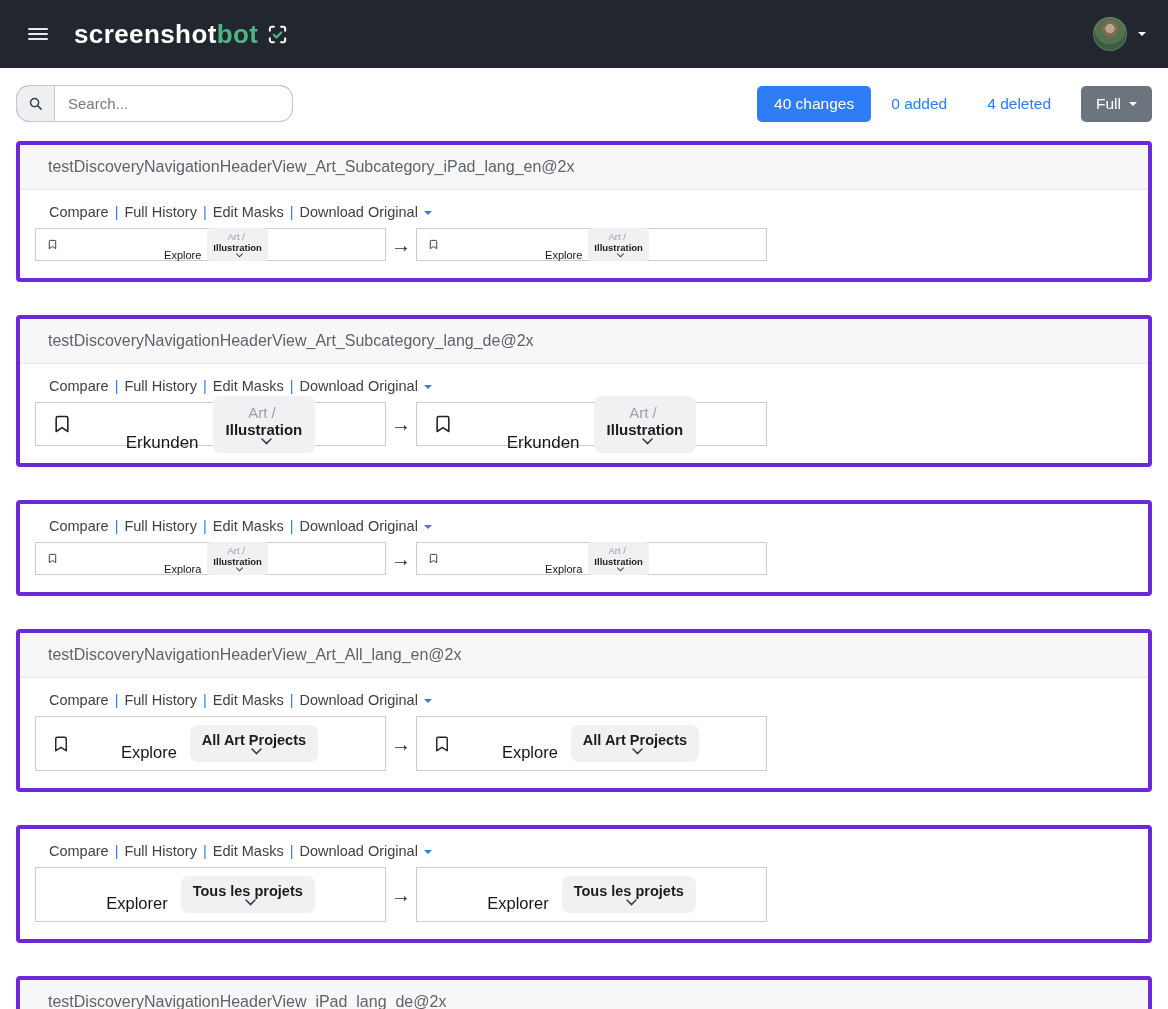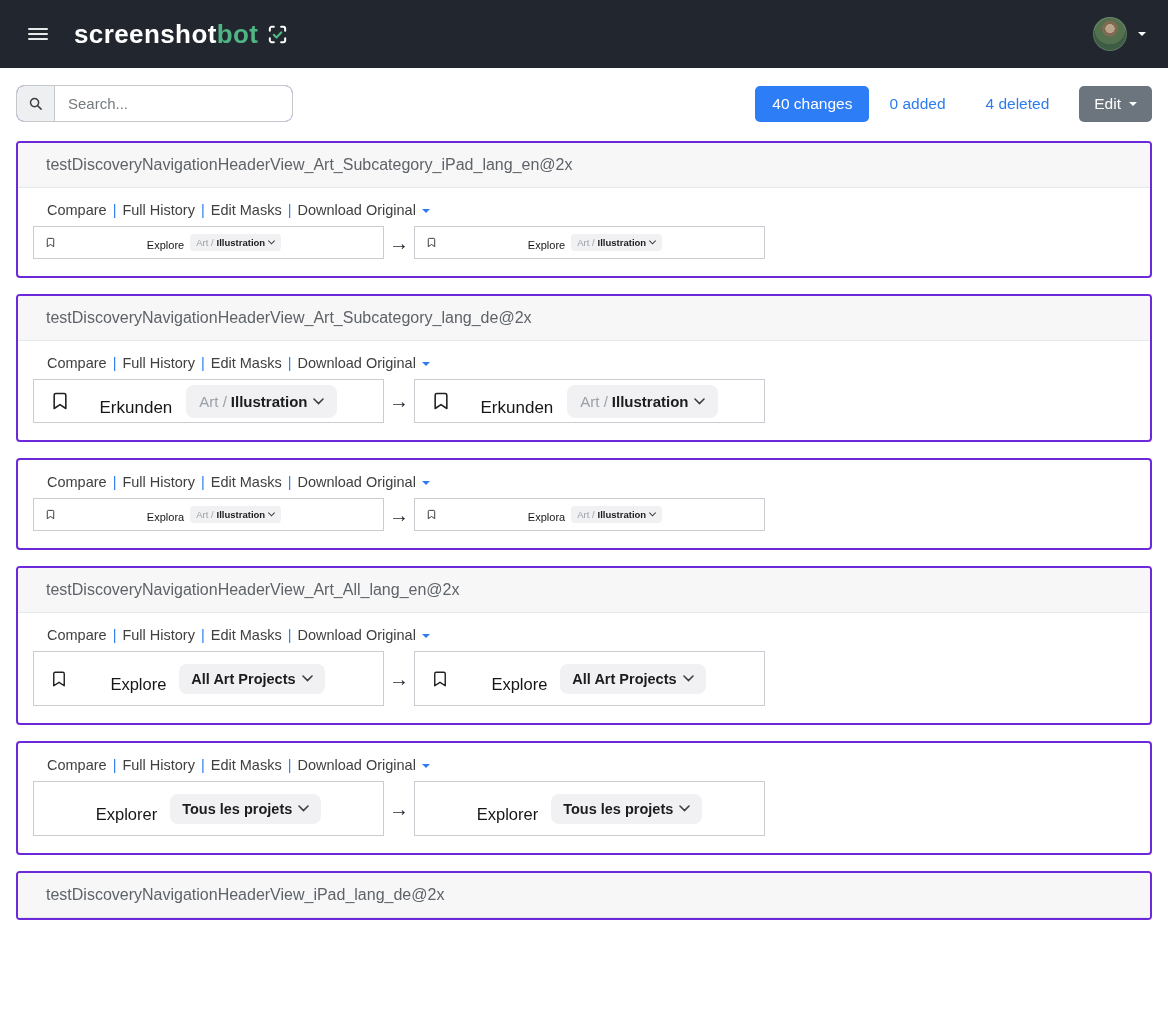--- a/index.html
+++ b/index.html
@@ -17,54 +17,54 @@
   .nav-right { margin-left:auto; display:flex; align-items:center; gap:11px; cursor:pointer; padding-right:4px; }
   .avatar { width:34px; height:34px; border-radius:50%;
     background: radial-gradient(circle at 50% 34%, #b9a48c 0 16%, #7d6a50 17% 28%, #53714f 29% 55%, #3d5c44 56% 100%);
     box-shadow: inset 0 0 0 1px rgba(255,255,255,.15); }
   .nav-caret { width:0; height:0; border-left:4px solid transparent; border-right:4px solid transparent;
     border-top:4px solid #fff; }
 
   
   .toolbar { display:flex; align-items:center; padding:17px 16px 0 16px; }
   .search-group { display:flex; width:277px; height:37px; border:1px solid #c5c9cc;
-    border-radius:8px; overflow:hidden; background:#6d28d9; }
+    border-radius:13px; overflow:hidden; background:#6d28d9; }
   .search-addon { width:38px; background:#edeff1; border-right:1px solid #c5c9cc;
     display:flex; align-items:center; justify-content:center; }
   .search-input { flex:1; border:none; outline:none; padding:0 13px; font-size:15px; color:#333;
     font-family:inherit; }
   .search-input::placeholder { color:#757a7e; }
   .toolbar-right { margin-left:auto; display:flex; align-items:center; }
   .btn { border:none; border-radius:5px; font-family:inherit; font-size:15.5px; cursor:pointer;
     display:inline-flex; align-items:center; }
   .btn-changes { background:#2d7df6; color:#fff; padding:9px 17px; }
   .link-count { color:#2c7cf0; font-size:15.5px; text-decoration:none; margin:0 20px; cursor:pointer; }
   .btn-more { background:#6c757d; color:#fff; padding:9px 15px; gap:8px; margin-left:10px; }
   .more-caret { width:0; height:0; border-left:4px solid transparent; border-right:4px solid transparent;
     border-top:4px solid #fff; }
 
   
   .cards { padding:19px 16px 0 16px; }
-  .card { border:2px solid #6d28d9; border-radius:4px; background:#fff; margin-bottom:16px; overflow:hidden; }
+  .card { border:4px solid #6d28d9; border-radius:4px; background:#fff; margin-bottom:33px; overflow:hidden; }
   .card-header { background:#f7f7f8; border-bottom:1px solid #e7e8ea; padding:13px 28px; }
   .card-title { font-size:16px; color:#5e6368; }
   .card-body { padding:12px 15px 17px 15px; }
   .card-links { margin:2px 0 8px 14px; font-size:14.5px; }
   .card-link { color:#404040; text-decoration:none; cursor:pointer; }
   .link-sep { color:#2c7cf0; margin:0 6px; }
   .dl-caret { display:inline-block; width:0; height:0; margin-left:6px; vertical-align:2px;
     border-left:4px solid transparent; border-right:4px solid transparent; border-top:4px solid #2c7cf0; }
 
   .compare-row { display:flex; align-items:center; }
   .arrow { font-size:20px; color:#26282b; margin:0 5px; line-height:1; }
   .thumb { width:351px; background:#fff; border:1px solid #c9ccd0; display:flex; align-items:center; cursor:pointer; }
   .thumb-center { flex:1; display:flex; align-items:flex-end; justify-content:center; }
   .bookmark-icon { display:inline-flex; color:#222; }
   .thumb-label { color:#151618; }
-  .pill { background:#f1f1f3; display:inline-flex; align-items:center; }
+  .pill { background:#f1f1f3; display:inline-flex; align-items:center;flex-direction:column; }
   .pill-prefix { color:#9aa0a6; margin-right:4px; }
   .pill-main { color:#1b1c1e; font-weight:700; }
   .chevron { display:inline-flex; color:#3c3f43; }
 
   
   .t-small { height:33px; padding:0 11px; }
   .t-small .thumb-label { font-size:11px; font-weight:500; }
   .t-small .thumb-center { gap:6px; }
   .t-small .pill { font-size:9.5px; padding:3px 6px; border-radius:4px; }
   .t-small .pill-prefix { margin-right:3px; }
@@ -120,21 +120,21 @@
         <path d="M15.5 15.5L21 21" stroke="#3c4043" stroke-width="2.4" stroke-linecap="round"></path>
       </svg>
     </span>
     <input class="search-input" type="text" placeholder="Search..." style="">
   </div>
   <div class="toolbar-right">
     <button class="btn btn-changes">40 changes</button>
     <a class="link-count">0 added</a>
     <a class="link-count">4 deleted</a>
     <button class="btn btn-more">
-      <span>Edit</span>
+      <span>Full</span>
       <span class="more-caret"></span>
     </button>
   </div>
 </div>
 
 <main class="cards" id="cards">
   <section class="card">
     <div class="card-header">
       <span class="card-title">testDiscoveryNavigationHeaderView_Art_Subcategory_iPad_lang_en@2x</span>
     </div>

